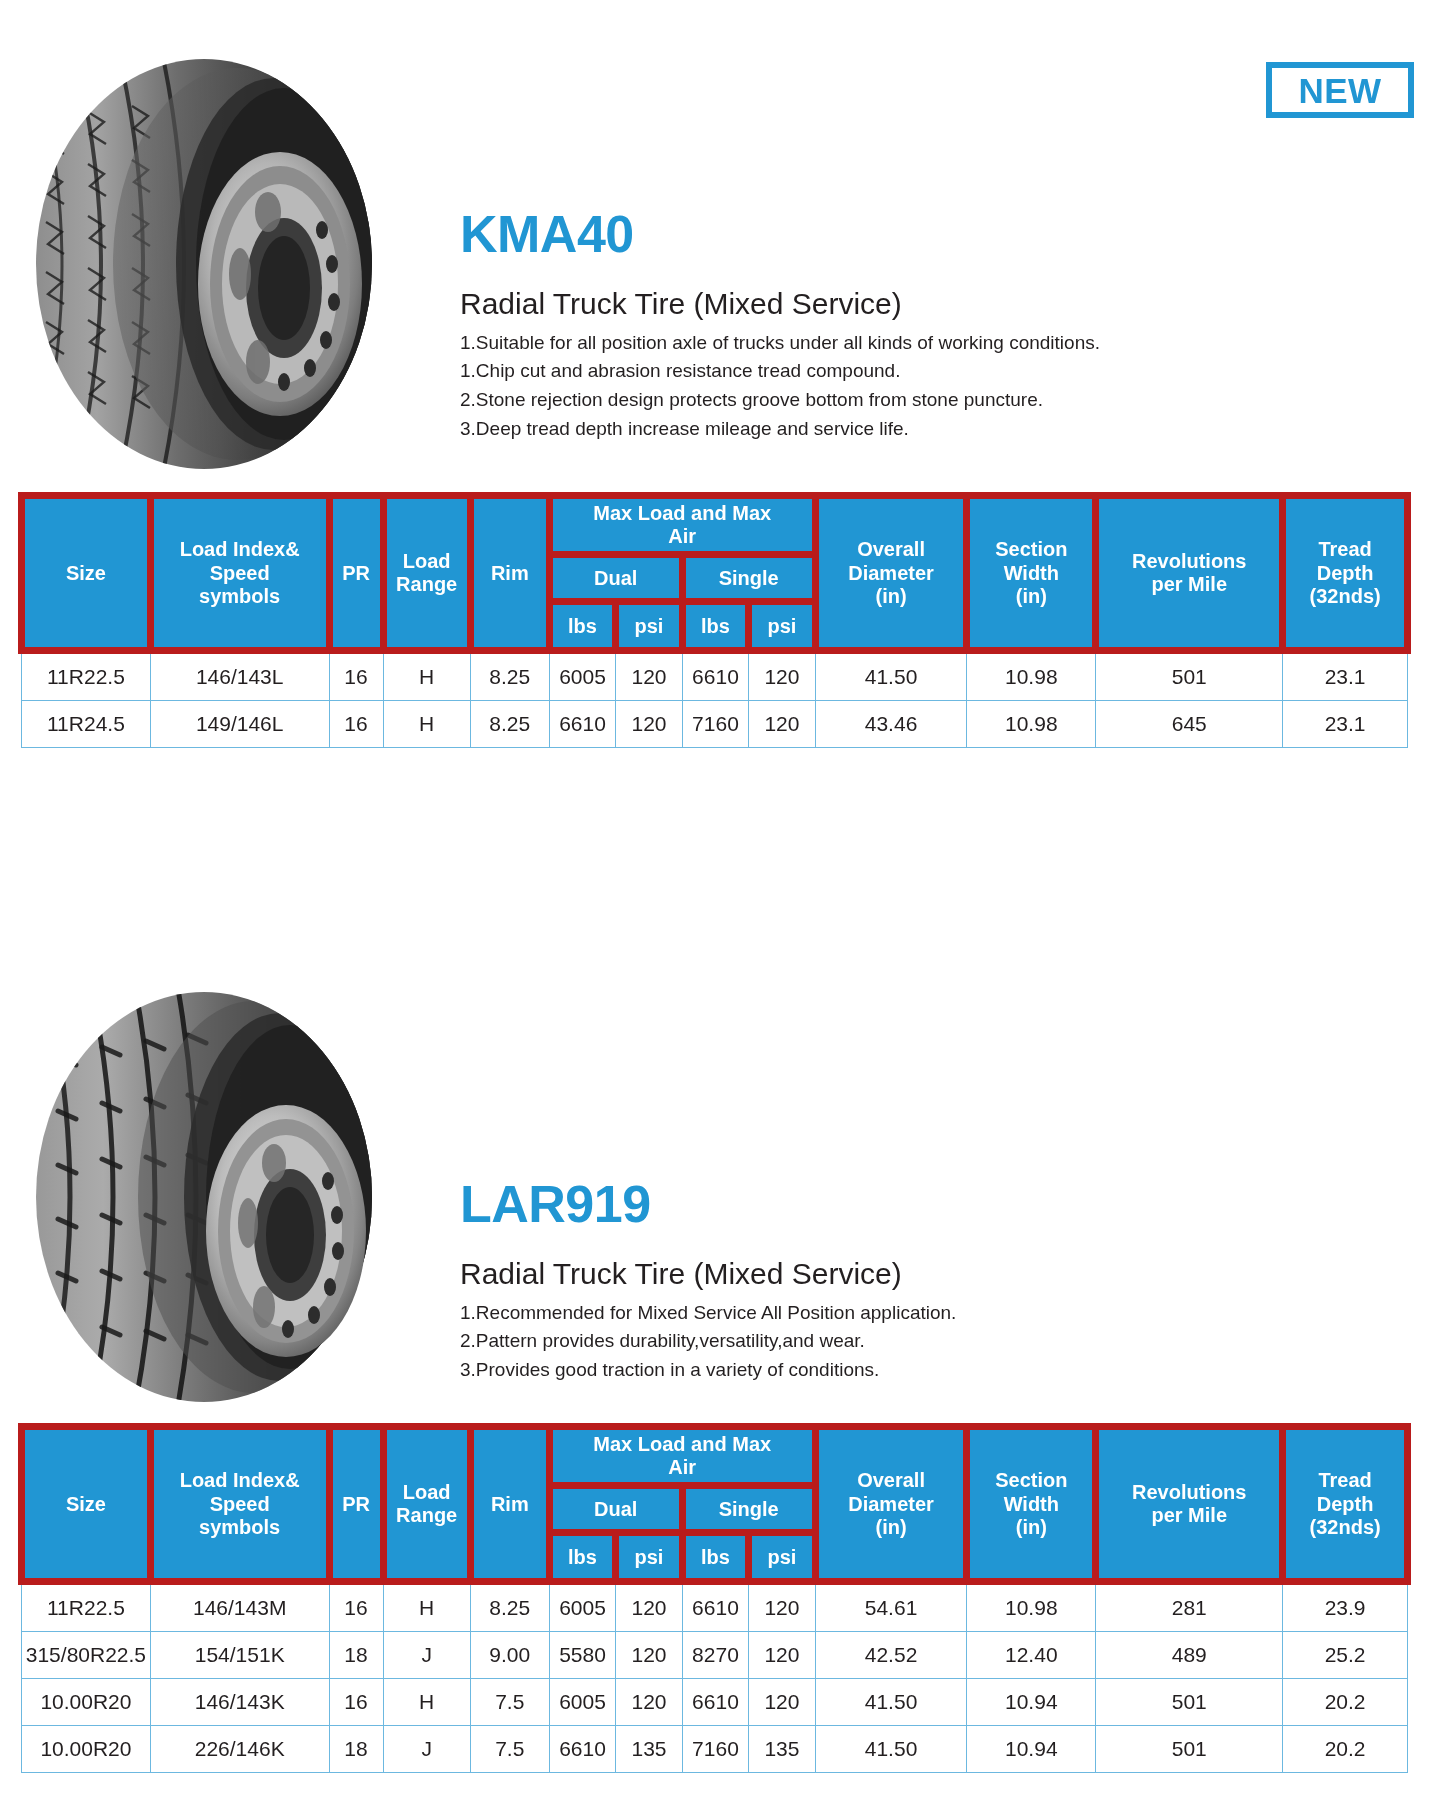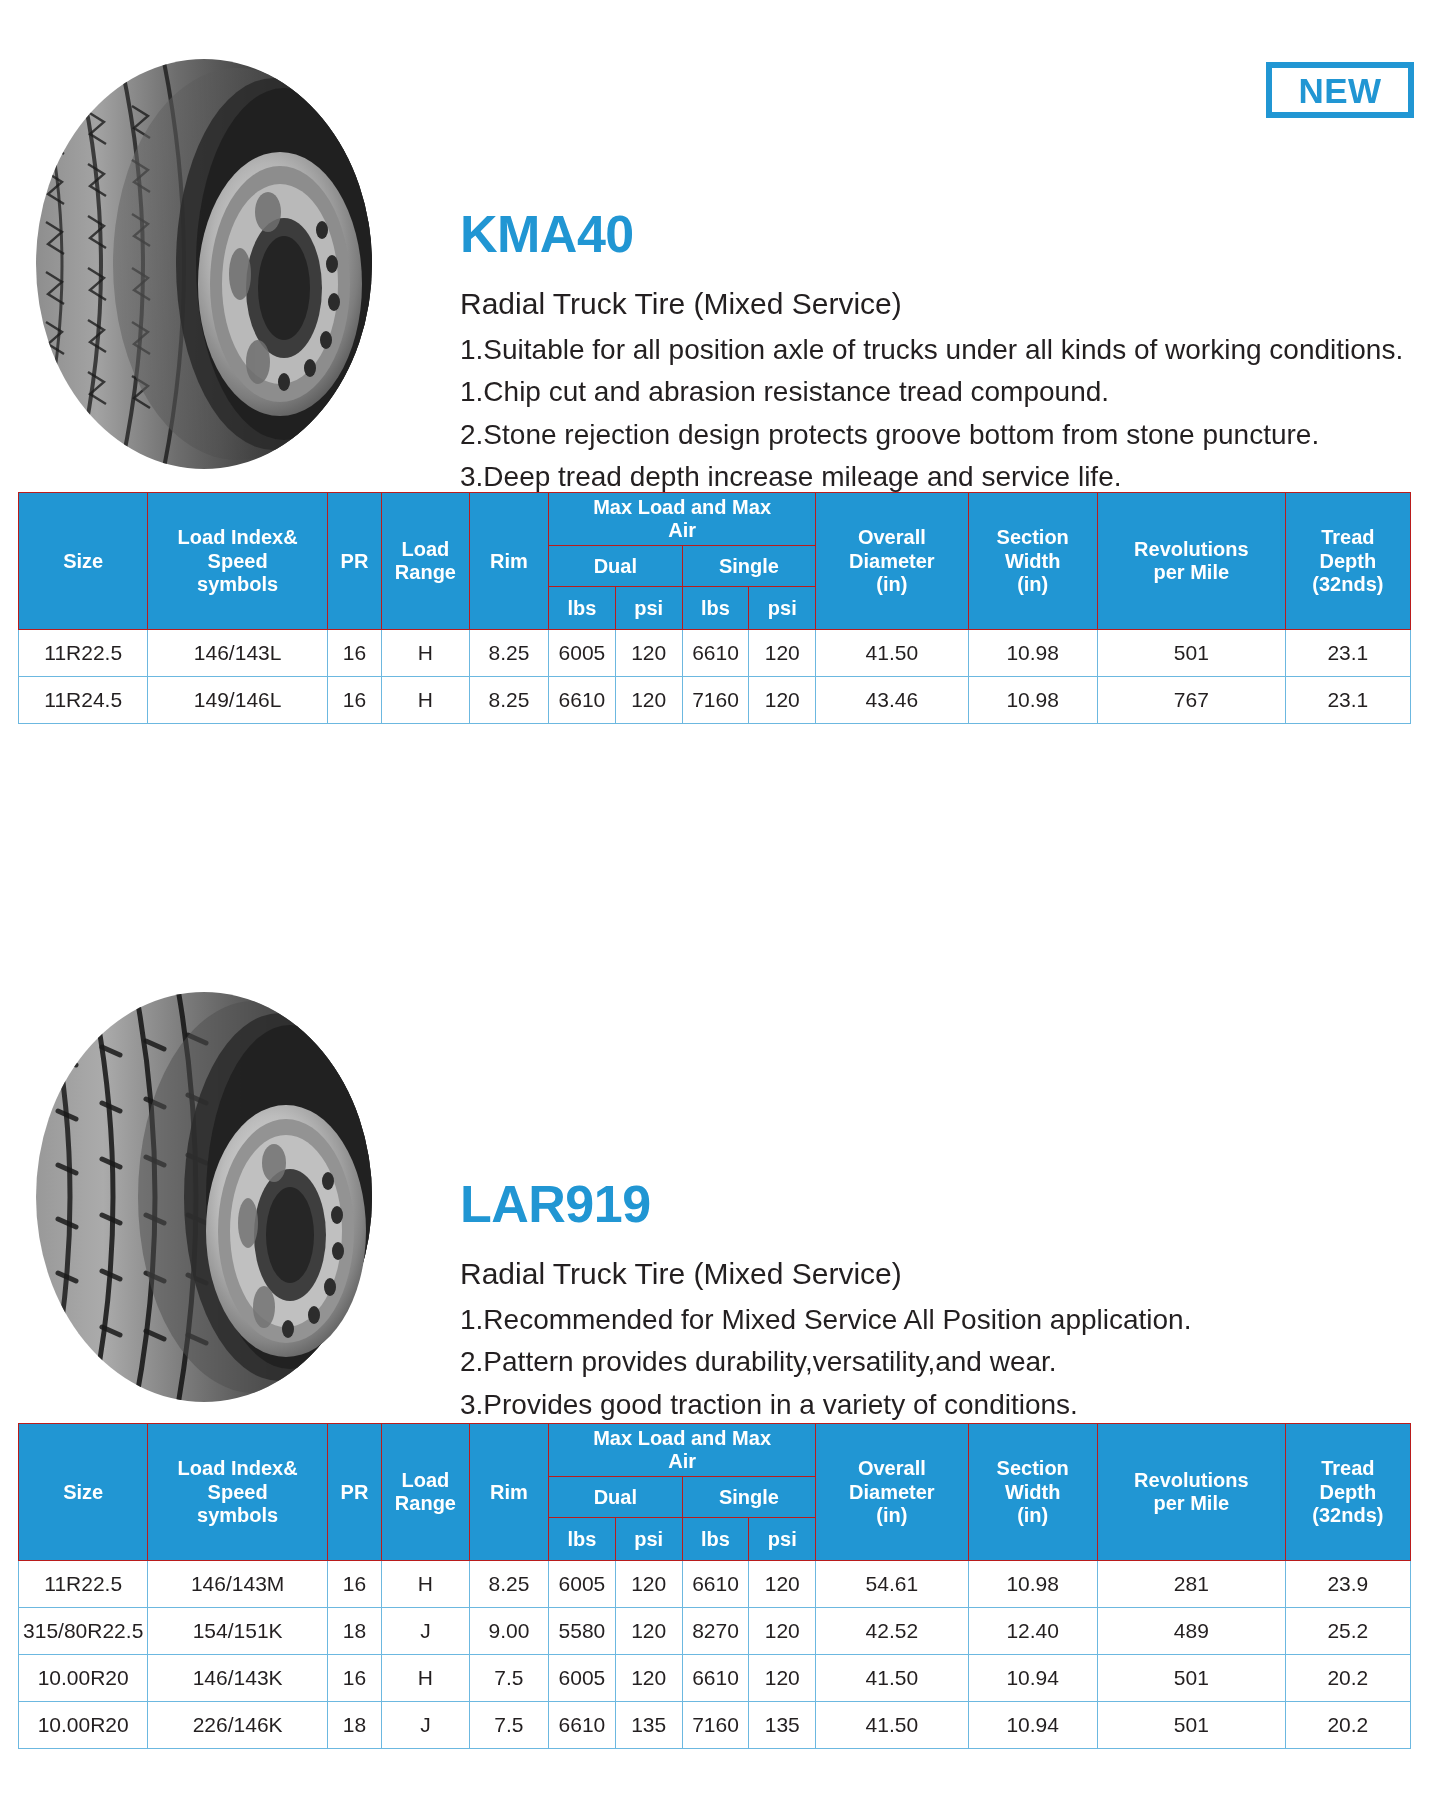--- a/index.html
+++ b/index.html
@@ -87,21 +87,21 @@
     color: #231f20;
     margin: 0 0 6px 0;
     line-height: 1.3;
   }
   .features {
     list-style: none;
     margin: 0;
     padding: 0;
   }
   .features li {
-    font-size: 28px;
+    font-size: 19px;
     line-height: 1.52;
     color: #231f20;
     white-space: nowrap;
   }
 
   
   .spec-table-wrap {
     position: absolute;
     left: 18px;
     width: 1393px;
@@ -114,21 +114,21 @@
     width: 1393px;
     table-layout: fixed;
   }
   table.spec th {
     background: #2196d3;
     color: #ffffff;
     font-size: 20px;
     font-weight: bold;
     text-align: center;
     vertical-align: middle;
-    border: 1px solid #b91c1c;
+    border: 7px solid #b91c1c;
     line-height: 1.16;
     padding: 3px 2px;
   }
   table.spec td {
     font-size: 21px;
     font-weight: normal;
     text-align: center;
     vertical-align: middle;
     color: #231f20;
     border: 1px solid #6cb8e0;
@@ -351,21 +351,21 @@
             <td>149/146L</td>
             <td>16</td>
             <td>H</td>
             <td>8.25</td>
             <td>6610</td>
             <td>120</td>
             <td>7160</td>
             <td>120</td>
             <td>43.46</td>
             <td>10.98</td>
-            <td>767</td>
+            <td>645</td>
             <td>23.1</td>
           </tr>
         </tbody>
       </table>
     </div>
   </div>
 
   <div class="product" id="product-lar919">
 
     <div class="tire-photo" id="photo-lar919">

